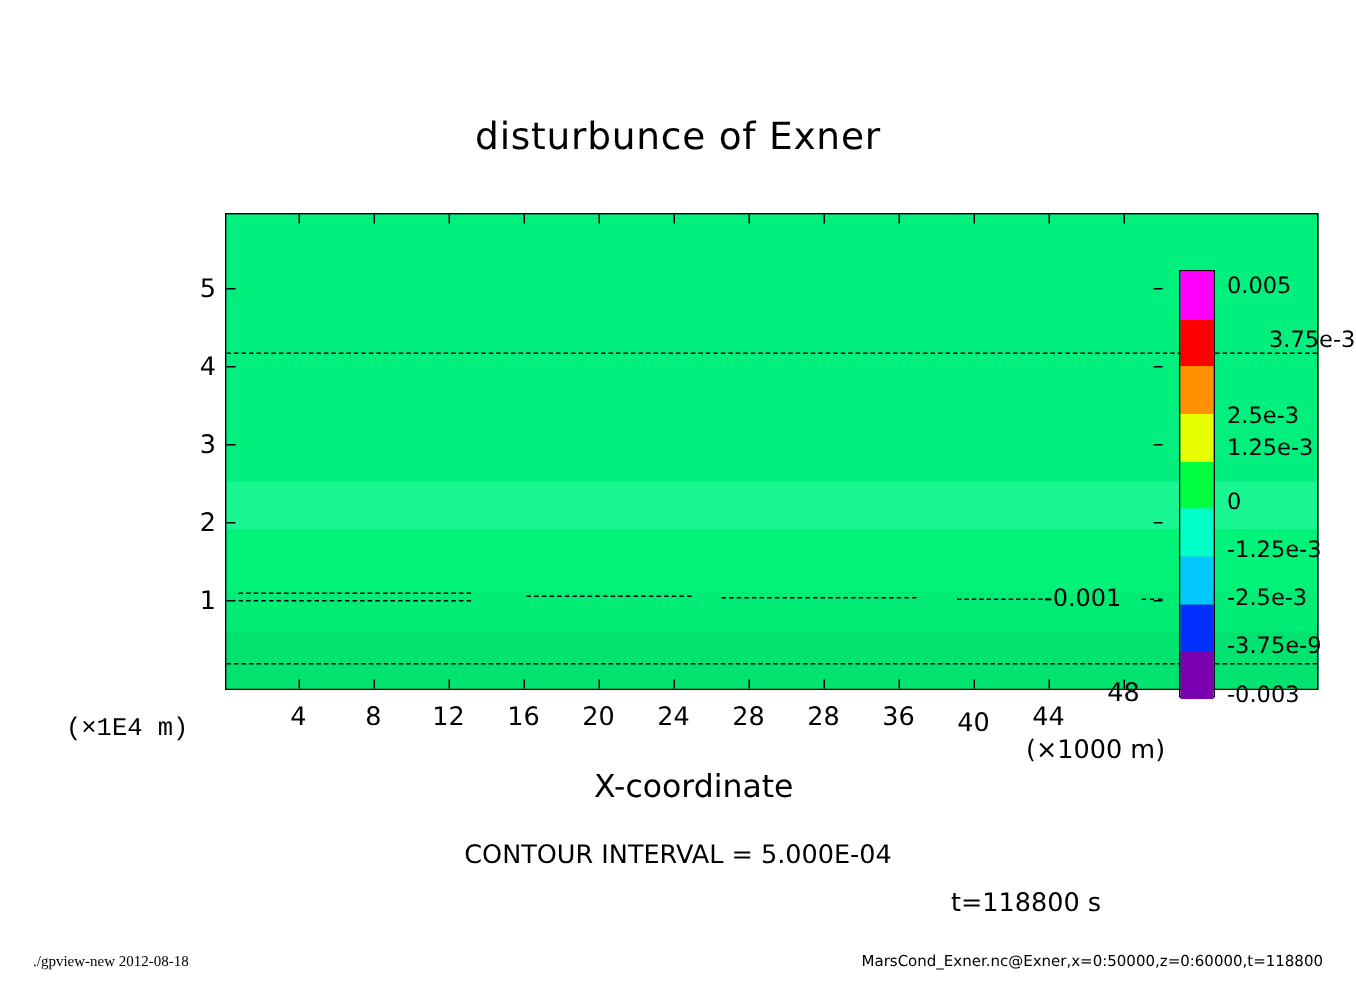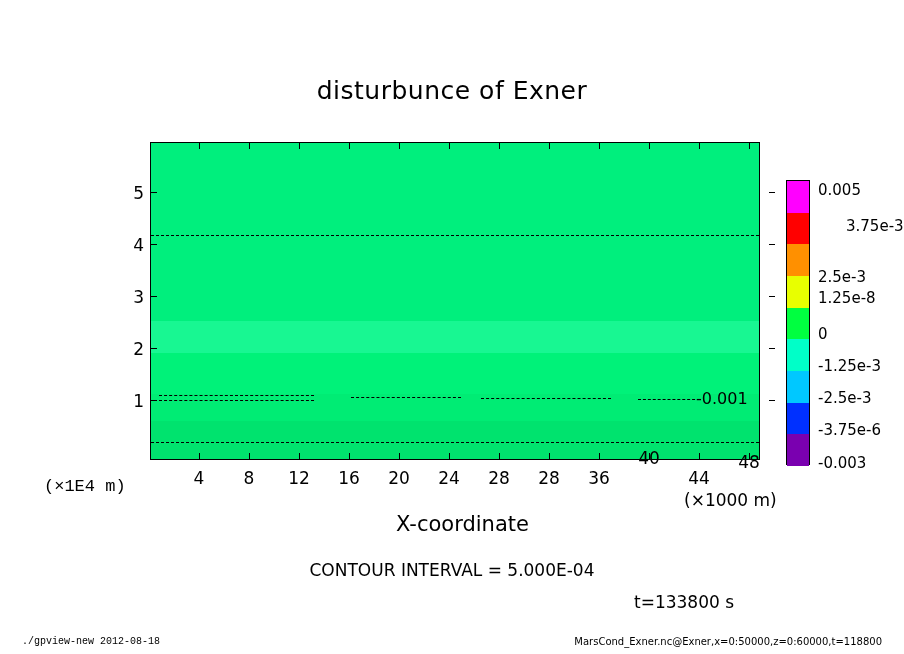--- a/index.html
+++ b/index.html
@@ -23,21 +23,21 @@
     text-align: center;
     font-size: 25px;
     letter-spacing: 0.5px;
     font-family: "DejaVu Sans", sans-serif;
   }
   
   #plot-area {
     position: absolute;
     left: 150px;
     top: 142px;
-    width: 610px;
+    width: 729px;
     height: 318px;
     border: 1px solid #000000;
     box-sizing: border-box;
     overflow: hidden;
     background: #00e878;
   }
   .band {
     position: absolute;
     left: 0;
     width: 100%;
@@ -156,21 +156,21 @@
     left: 634px;
     top: 592px;
     font-size: 17px;
     font-family: "DejaVu Sans", sans-serif;
   }
   #footer-left {
     position: absolute;
     left: 22px;
     top: 636px;
     font-size: 10px;
-    font-family: Liberation Mono, monospace;
+    font-family: Liberation Serif, serif;
   }
   #footer-right {
     position: absolute;
     right: 22px;
     top: 636px;
     font-size: 10px;
     text-align: right;
     font-family: "DejaVu Sans", sans-serif;
   }
 </style>
@@ -241,21 +241,21 @@
 
 <div class="xlabel-num" style="left:179px;top:468px;">4</div>
 <div class="xlabel-num" style="left:229px;top:468px;">8</div>
 <div class="xlabel-num" style="left:279px;top:468px;">12</div>
 <div class="xlabel-num" style="left:329px;top:468px;">16</div>
 <div class="xlabel-num" style="left:379px;top:468px;">20</div>
 <div class="xlabel-num" style="left:429px;top:468px;">24</div>
 <div class="xlabel-num" style="left:479px;top:468px;">28</div>
 <div class="xlabel-num" style="left:529px;top:468px;">28</div>
 <div class="xlabel-num" style="left:579px;top:468px;">36</div>
-<div class="xlabel-num" style="left:629px;top:448px;">40</div>
+<div class="xlabel-num" style="left:629px;top:472px;">40</div>
 <div class="xlabel-num" style="left:679px;top:468px;">44</div>
 <div class="xlabel-num" style="left:729px;top:452px;">48</div>
 
 <div class="ylabel-num" style="left:120px;top:391px;">1</div>
 <div class="ylabel-num" style="left:120px;top:339px;">2</div>
 <div class="ylabel-num" style="left:120px;top:287px;">3</div>
 <div class="ylabel-num" style="left:120px;top:235px;">4</div>
 <div class="ylabel-num" style="left:120px;top:183px;">5</div>
 
 <div id="y-axis-title">Z-coordinate</div>
@@ -271,23 +271,23 @@
   <div class="cb-cell" style="background:#00ff40;"></div>
   <div class="cb-cell" style="background:#00ffc8;"></div>
   <div class="cb-cell" style="background:#00c8ff;"></div>
   <div class="cb-cell" style="background:#0030ff;"></div>
   <div class="cb-cell" style="background:#7a00b0;"></div>
 </div>
 
 <div class="cb-label" style="top:181px;">0.005</div>
 <div class="cb-label" style="top:217px;margin-left:28px;">3.75e-3</div>
 <div class="cb-label" style="top:268px;">2.5e-3</div>
-<div class="cb-label" style="top:289px;">1.25e-8</div>
+<div class="cb-label" style="top:289px;">1.25e-3</div>
 <div class="cb-label" style="top:325px;">0</div>
 <div class="cb-label" style="top:357px;">-1.25e-3</div>
 <div class="cb-label" style="top:389px;">-2.5e-3</div>
-<div class="cb-label" style="top:421px;">-3.75e-6</div>
+<div class="cb-label" style="top:421px;">-3.75e-9</div>
 <div class="cb-label" style="top:454px;">-0.003</div>
 
 <div id="contour-interval">CONTOUR INTERVAL = 5.000E-04</div>
-<div id="time-stamp">t=133800 s</div>
+<div id="time-stamp">t=118800 s</div>
 <div id="footer-left">./gpview-new  2012-08-18</div>
 <div id="footer-right">MarsCond_Exner.nc@Exner,x=0:50000,z=0:60000,t=118800</div>
 
 </body></html>

